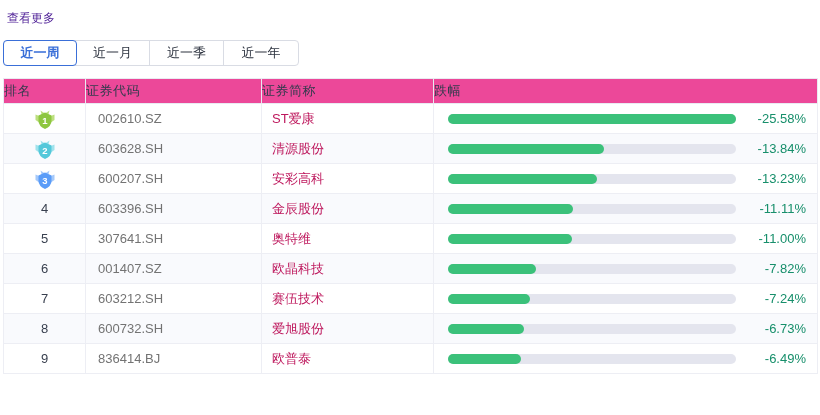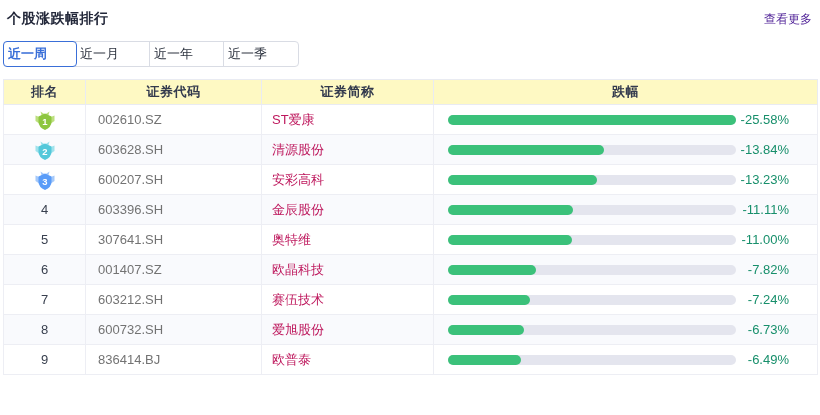--- a/index.html
+++ b/index.html
@@ -9,62 +9,61 @@
   .panel { position: relative; width: 820px; height: 415px; background: #fff; }
 
   .panel-header { display: flex; justify-content: space-between; align-items: center; padding: 10px 8px 0 7px; }
   .title { font-size: 14px; font-weight: bold; color: #23283a; letter-spacing: .5px; }
   .more { font-size: 12px; color: #4c1d95; cursor: pointer; text-decoration: none; text-align: right; }
 
   .controls { display: flex; justify-content: space-between; align-items: center; margin: 13px 8px 0 3px; }
   .seg-group { display: flex; border: 1px solid #d9dce4; border-radius: 4px; background: #fff; }
   .seg {
     min-width: 74px; height: 24px; line-height: 24px; padding: 0 4px;
-    font-size: 13px; color: #2e3440; cursor: pointer;
+    text-align: center; font-size: 13px; color: #2e3440; cursor: pointer;
     border-right: 1px solid #d9dce4; white-space: nowrap;
   }
   .seg:last-child { border-right: none; }
   .seg.selected {
     position: relative; z-index: 1; margin: -1px; height: 26px; line-height: 24px;
     border: 1px solid #3a6fd8; border-radius: 4px; color: #3a6fd8; font-weight: bold; background: #fff;
   }
 
   table { border-collapse: collapse; table-layout: fixed; width: 814px; margin: 12px 0 0 3px; }
   th {
-    height: 25px; background: #fef9c3; font-size: 13px; font-weight: bold;
-    color: #333a4d; border: 1px solid #e9ebf2; text-align: center; letter-spacing: .5px;
+    height: 25px; background: #ec4899; font-size: 13px; font-weight: normal;
+    color: #333a4d; border: 1px solid #e9ebf2; text-align: left; letter-spacing: .5px;
   }
   td { height: 30px; font-size: 13px; color: #39404f; border: 1px solid #edeef4; background: #fff; }
   tr.even td { background: #f9fafd; }
   td.rank { text-align: center; vertical-align: middle; }
   td.rank svg { vertical-align: middle; }
   td.code { color: #737373; padding-left: 12px; cursor: pointer; }
   td.name { color: #be185d; padding-left: 10px; cursor: pointer; }
-  td.bar-cell { padding: 0 28px 0 14px; margin-top: 32px; }
+  td.bar-cell { padding: 0 11px 0 14px; margin-top: 32px; }
   .bar-row { display: flex; align-items: center; }
   .bar-track { width: 288px; height: 10px; background: #e4e5ee; border-radius: 5px; }
   .bar-fill { height: 10px; border-radius: 5px; background: #3bc17a; }
   .pct { flex: 1; text-align: right; color: #178f6b; font-size: 13px; }
 </style>
 </head>
 <body>
 
 <div class="panel">
 
   <div class="panel-header">
-    <div class="title">个股涨跌幅排行</div>
     <a class="more">查看更多</a>
   </div>
 
   <div class="controls">
     <div class="seg-group" id="period-tabs">
         <div class="seg selected">近一周</div>
         <div class="seg">近一月</div>
+        <div class="seg">近一季</div>
         <div class="seg">近一年</div>
-        <div class="seg">近一季</div>
       </div>
   </div>
 
   <table>
     <colgroup>
       <col style="width:82px">
         <col style="width:176px">
         <col style="width:172px">
         <col style="width:384px">
     </colgroup>

